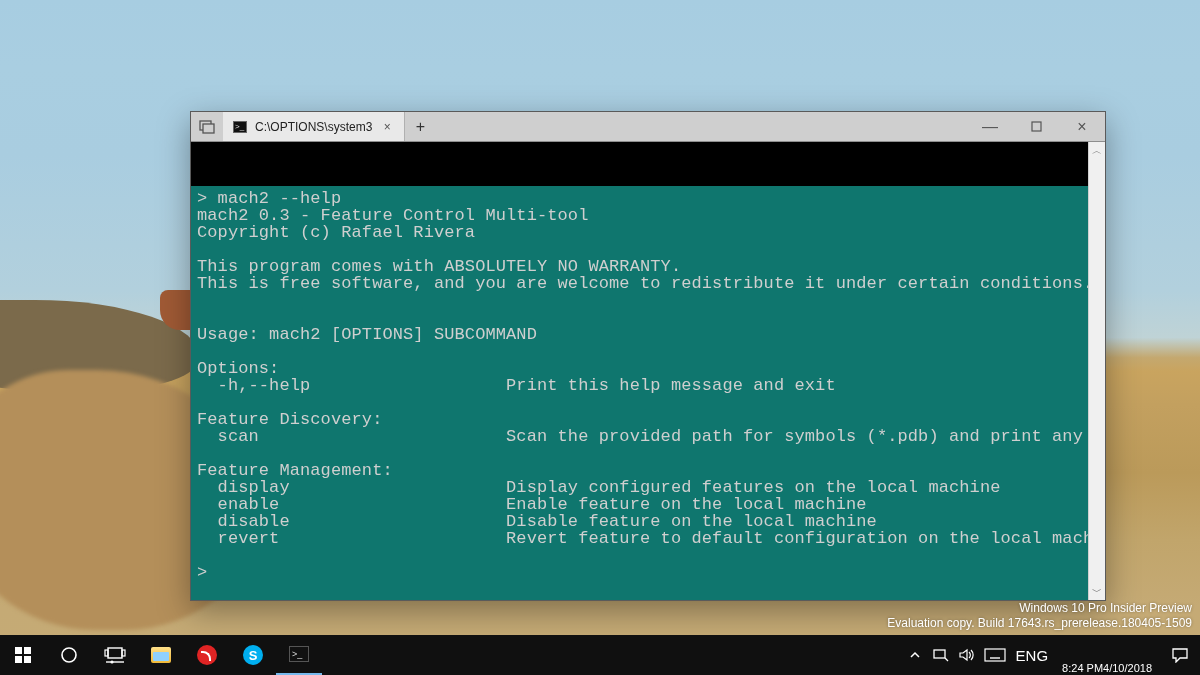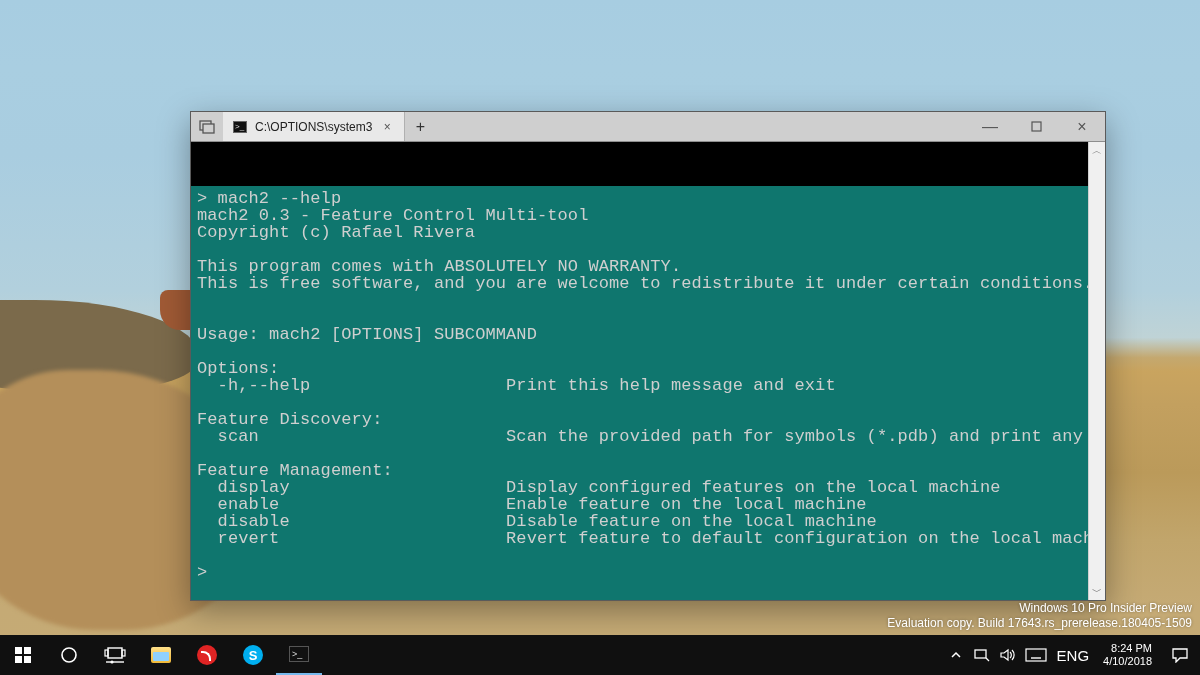--- a/index.html
+++ b/index.html
@@ -25,21 +25,21 @@
     background: #101010;
     display: flex; align-items: center; color: #fff;
     font-size: 12px;
   }
   .tb-left { display:flex; align-items:center; height:100%; }
   .tb-left .tbbtn { width: 46px; height:40px; display:flex; align-items:center; justify-content:center; }
   .tb-right { margin-left:auto; display:flex; align-items:center; height:100%; }
   .tray-ico { width:26px; height:40px; display:flex; align-items:center; justify-content:center; }
   .tray-ico svg { stroke:#fff; }
   .lang { padding:0 6px; font-size:15px; height:40px; display:flex; align-items:center; }
-  .clock { padding: 0 8px; display:flex; flex-direction:column; align-items:flex-end; justify-content:center; height:40px; font-size:11px; line-height:13px; }
+  .clock { padding: 0 8px; display:flex; flex-direction:row; align-items:flex-end; justify-content:center; height:40px; font-size:11px; line-height:13px; }
   .action-center { width:40px; height:40px; display:flex; align-items:center; justify-content:center; }
   .watermark { position:absolute; right:8px; bottom:44px; text-align:right; color:#fff; font-size:12px; line-height:15px; text-shadow:0 0 3px rgba(0,0,0,.4);}
   
   .ico-box { width:18px; height:18px; display:block; }
 
   
   .window {
     position:absolute; left:190px; top:111px; width:916px; height:490px;
     background:#000; border:1px solid #5a5a5a;
     box-shadow: 0 10px 30px rgba(0,0,0,.35);

